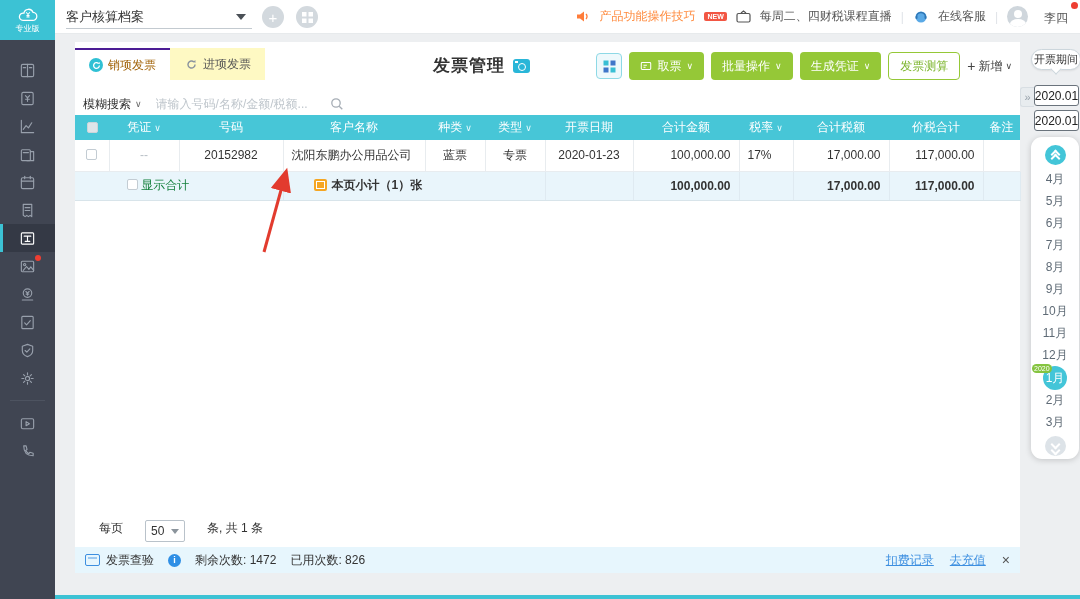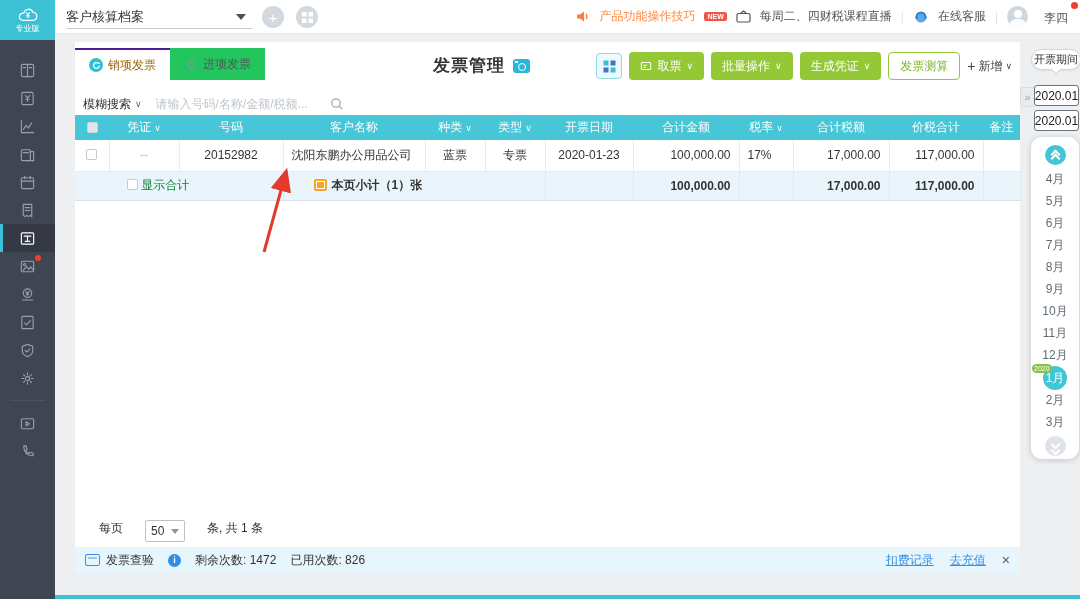--- a/index.html
+++ b/index.html
@@ -38,21 +38,21 @@
 
   
   .main { position:absolute; left:55px; top:34px; width:1025px; height:565px; background:#edeff1; }
   .bottomstrip { position:absolute; left:0; right:0; bottom:0; height:4px; background:#3cc2d4; }
   .card { position:absolute; left:20px; top:8px; width:945px; height:531px; background:#fff; }
 
   
   .tabs { position:absolute; left:0; top:6px; height:32px; display:flex; }
   .tab { height:32px; display:flex; align-items:center; gap:5px; padding:0 14px; font-size:12px; cursor:pointer; }
   .tab.active { background:#fff; border-top:2px solid #4c1d95; color:#a16207; }
-  .tab.inactive { background:#22c55e; color:#555; }
+  .tab.inactive { background:#fef9c3; color:#555; }
   .tab-ic { width:14px; height:14px; border-radius:50%; display:flex; align-items:center; justify-content:center; }
   .tab-ic.on { background:#2fc0d4; }
   .title-wrap { position:absolute; left:358px; top:12px; display:flex; align-items:center; gap:8px; }
   .title { font-size:17px; font-weight:bold; color:#333; letter-spacing:1px; }
   .vid-ic { width:17px; height:14px; background:#29b6d8; border-radius:3px; position:relative; }
   .vid-ic:before { content:""; position:absolute; left:5px; top:4px; width:6px; height:6px; border:1.5px solid #fff; border-radius:50%; }
   .vid-ic:after { content:""; position:absolute; left:2px; top:2px; width:3px; height:2px; background:#fff; }
   .toolbar { position:absolute; right:8px; top:10px; display:flex; align-items:center; gap:7px; }
   .grid-btn { width:26px; height:26px; border:1px solid #8ed9e6; background:#eef9fc; border-radius:4px; display:flex; align-items:center; justify-content:center; cursor:pointer; }
   .gbtn { height:28px; background:#95c837; color:#fff; border:none; border-radius:4px; font-size:12px; padding:0 11px; display:inline-flex; align-items:center; gap:5px; cursor:pointer; font-family:inherit; }

